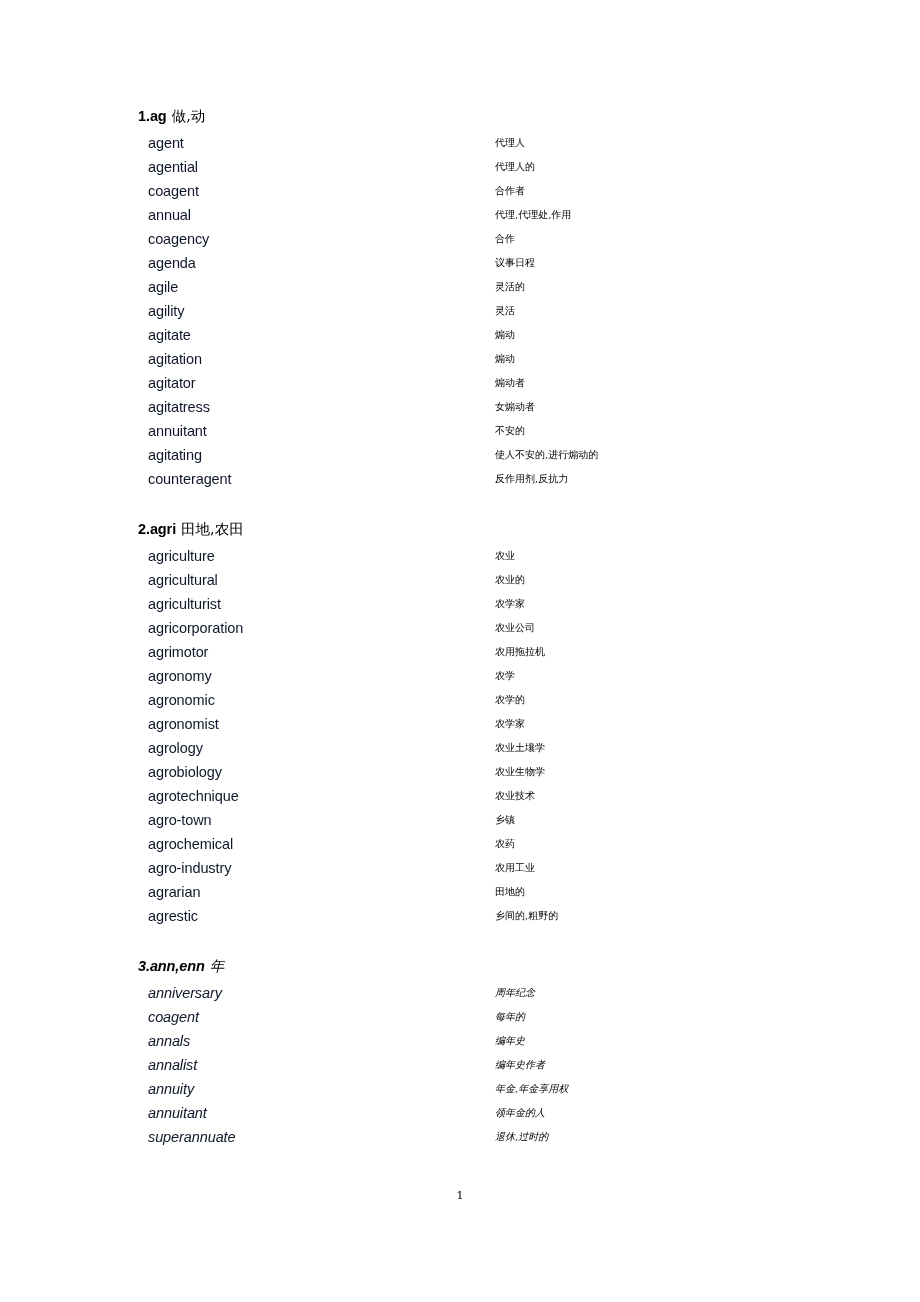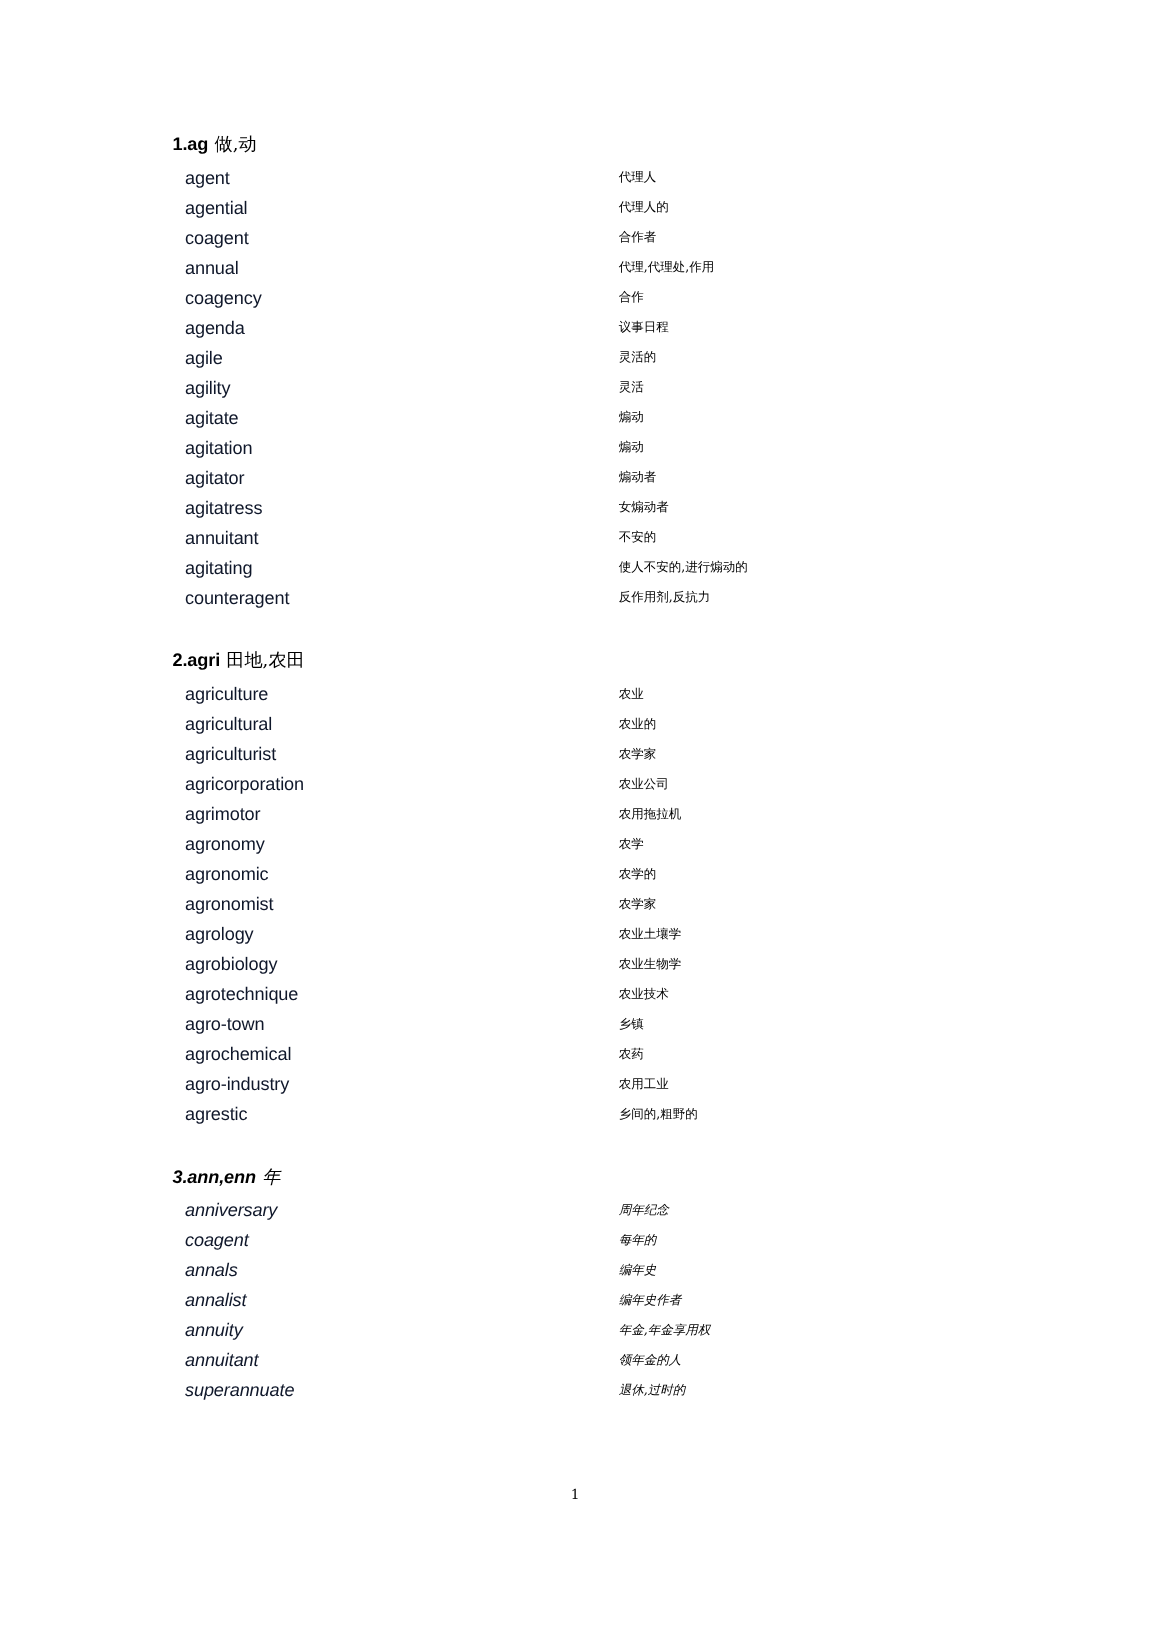--- a/index.html
+++ b/index.html
@@ -228,20 +228,24 @@
           </li>
           <li class="entry">
             <span class="entry-word">agrochemical</span>
             <span class="entry-meaning">农药</span>
           </li>
           <li class="entry">
             <span class="entry-word">agro-industry</span>
             <span class="entry-meaning">农用工业</span>
           </li>
           <li class="entry">
+            <span class="entry-word">agrarian</span>
+            <span class="entry-meaning">田地的</span>
+          </li>
+          <li class="entry">
             <span class="entry-word">agrestic</span>
             <span class="entry-meaning">乡间的,粗野的</span>
           </li>
         </ul>
       </div>
       <div class="section">
         <div class="section-heading"><span class="heading-root">3.ann,enn</span><span class="heading-gloss">年</span></div>
         <ul class="entry-list">
           <li class="entry">
             <span class="entry-word">anniversary</span>

